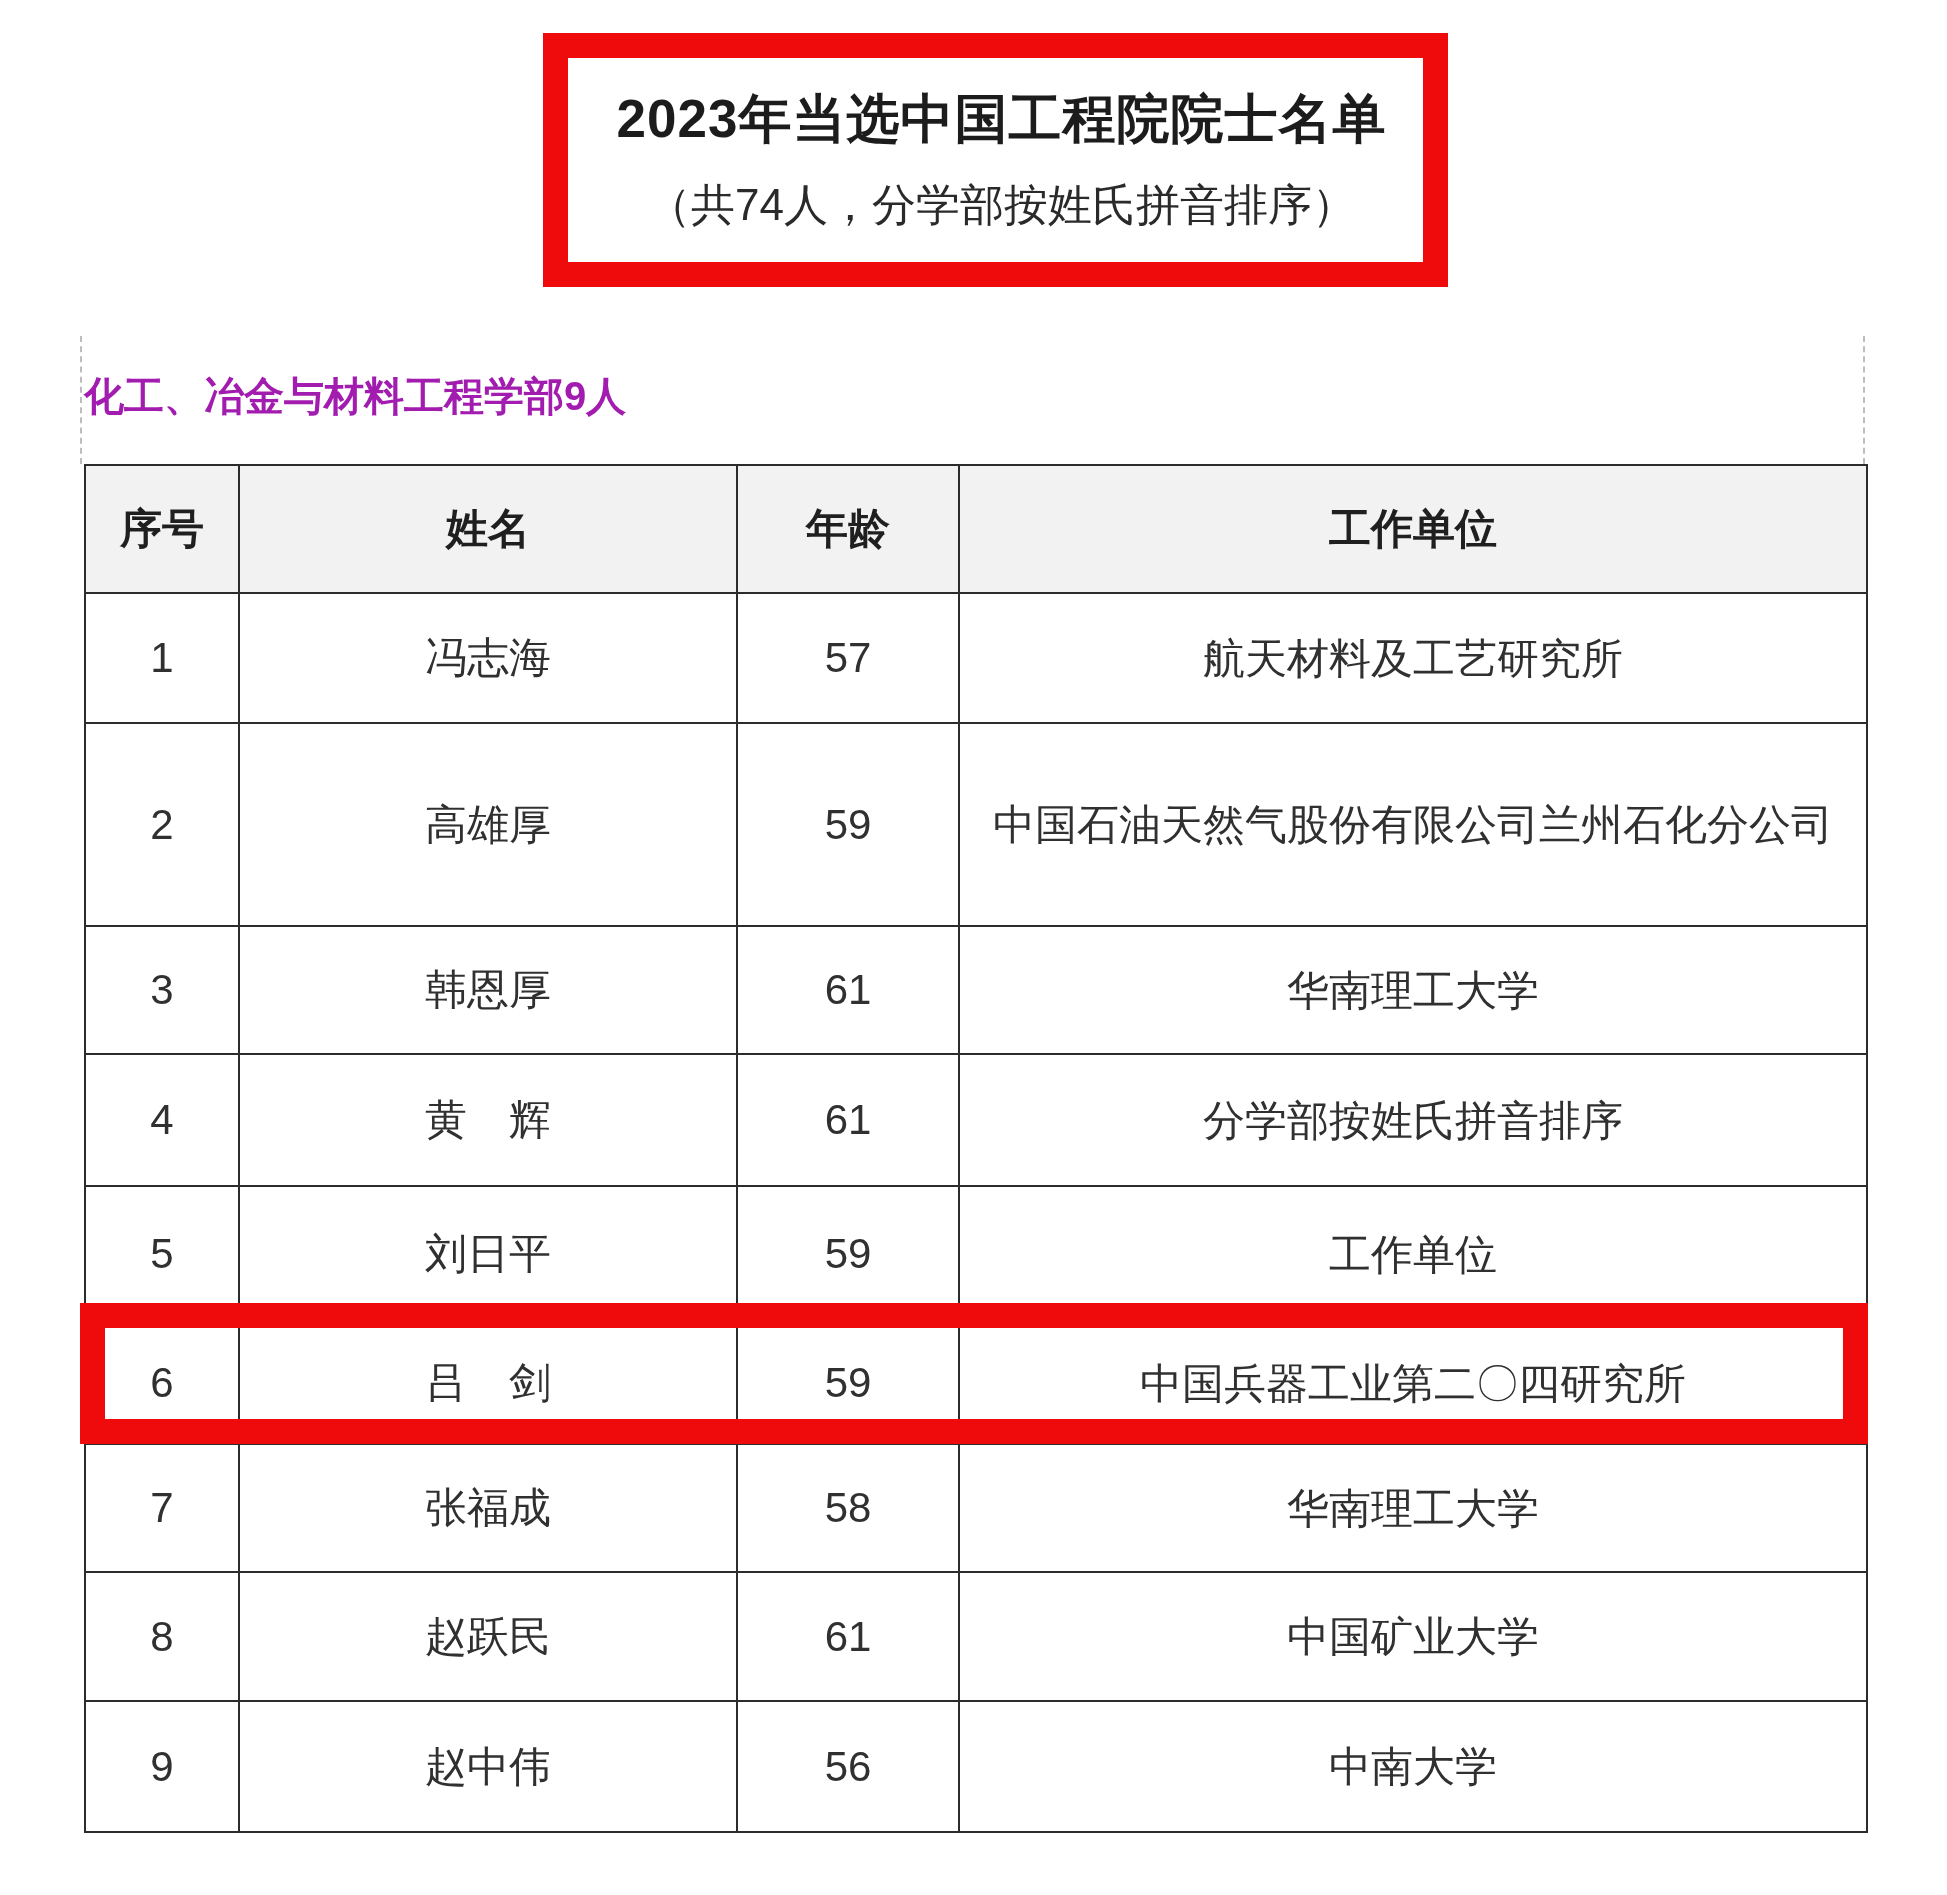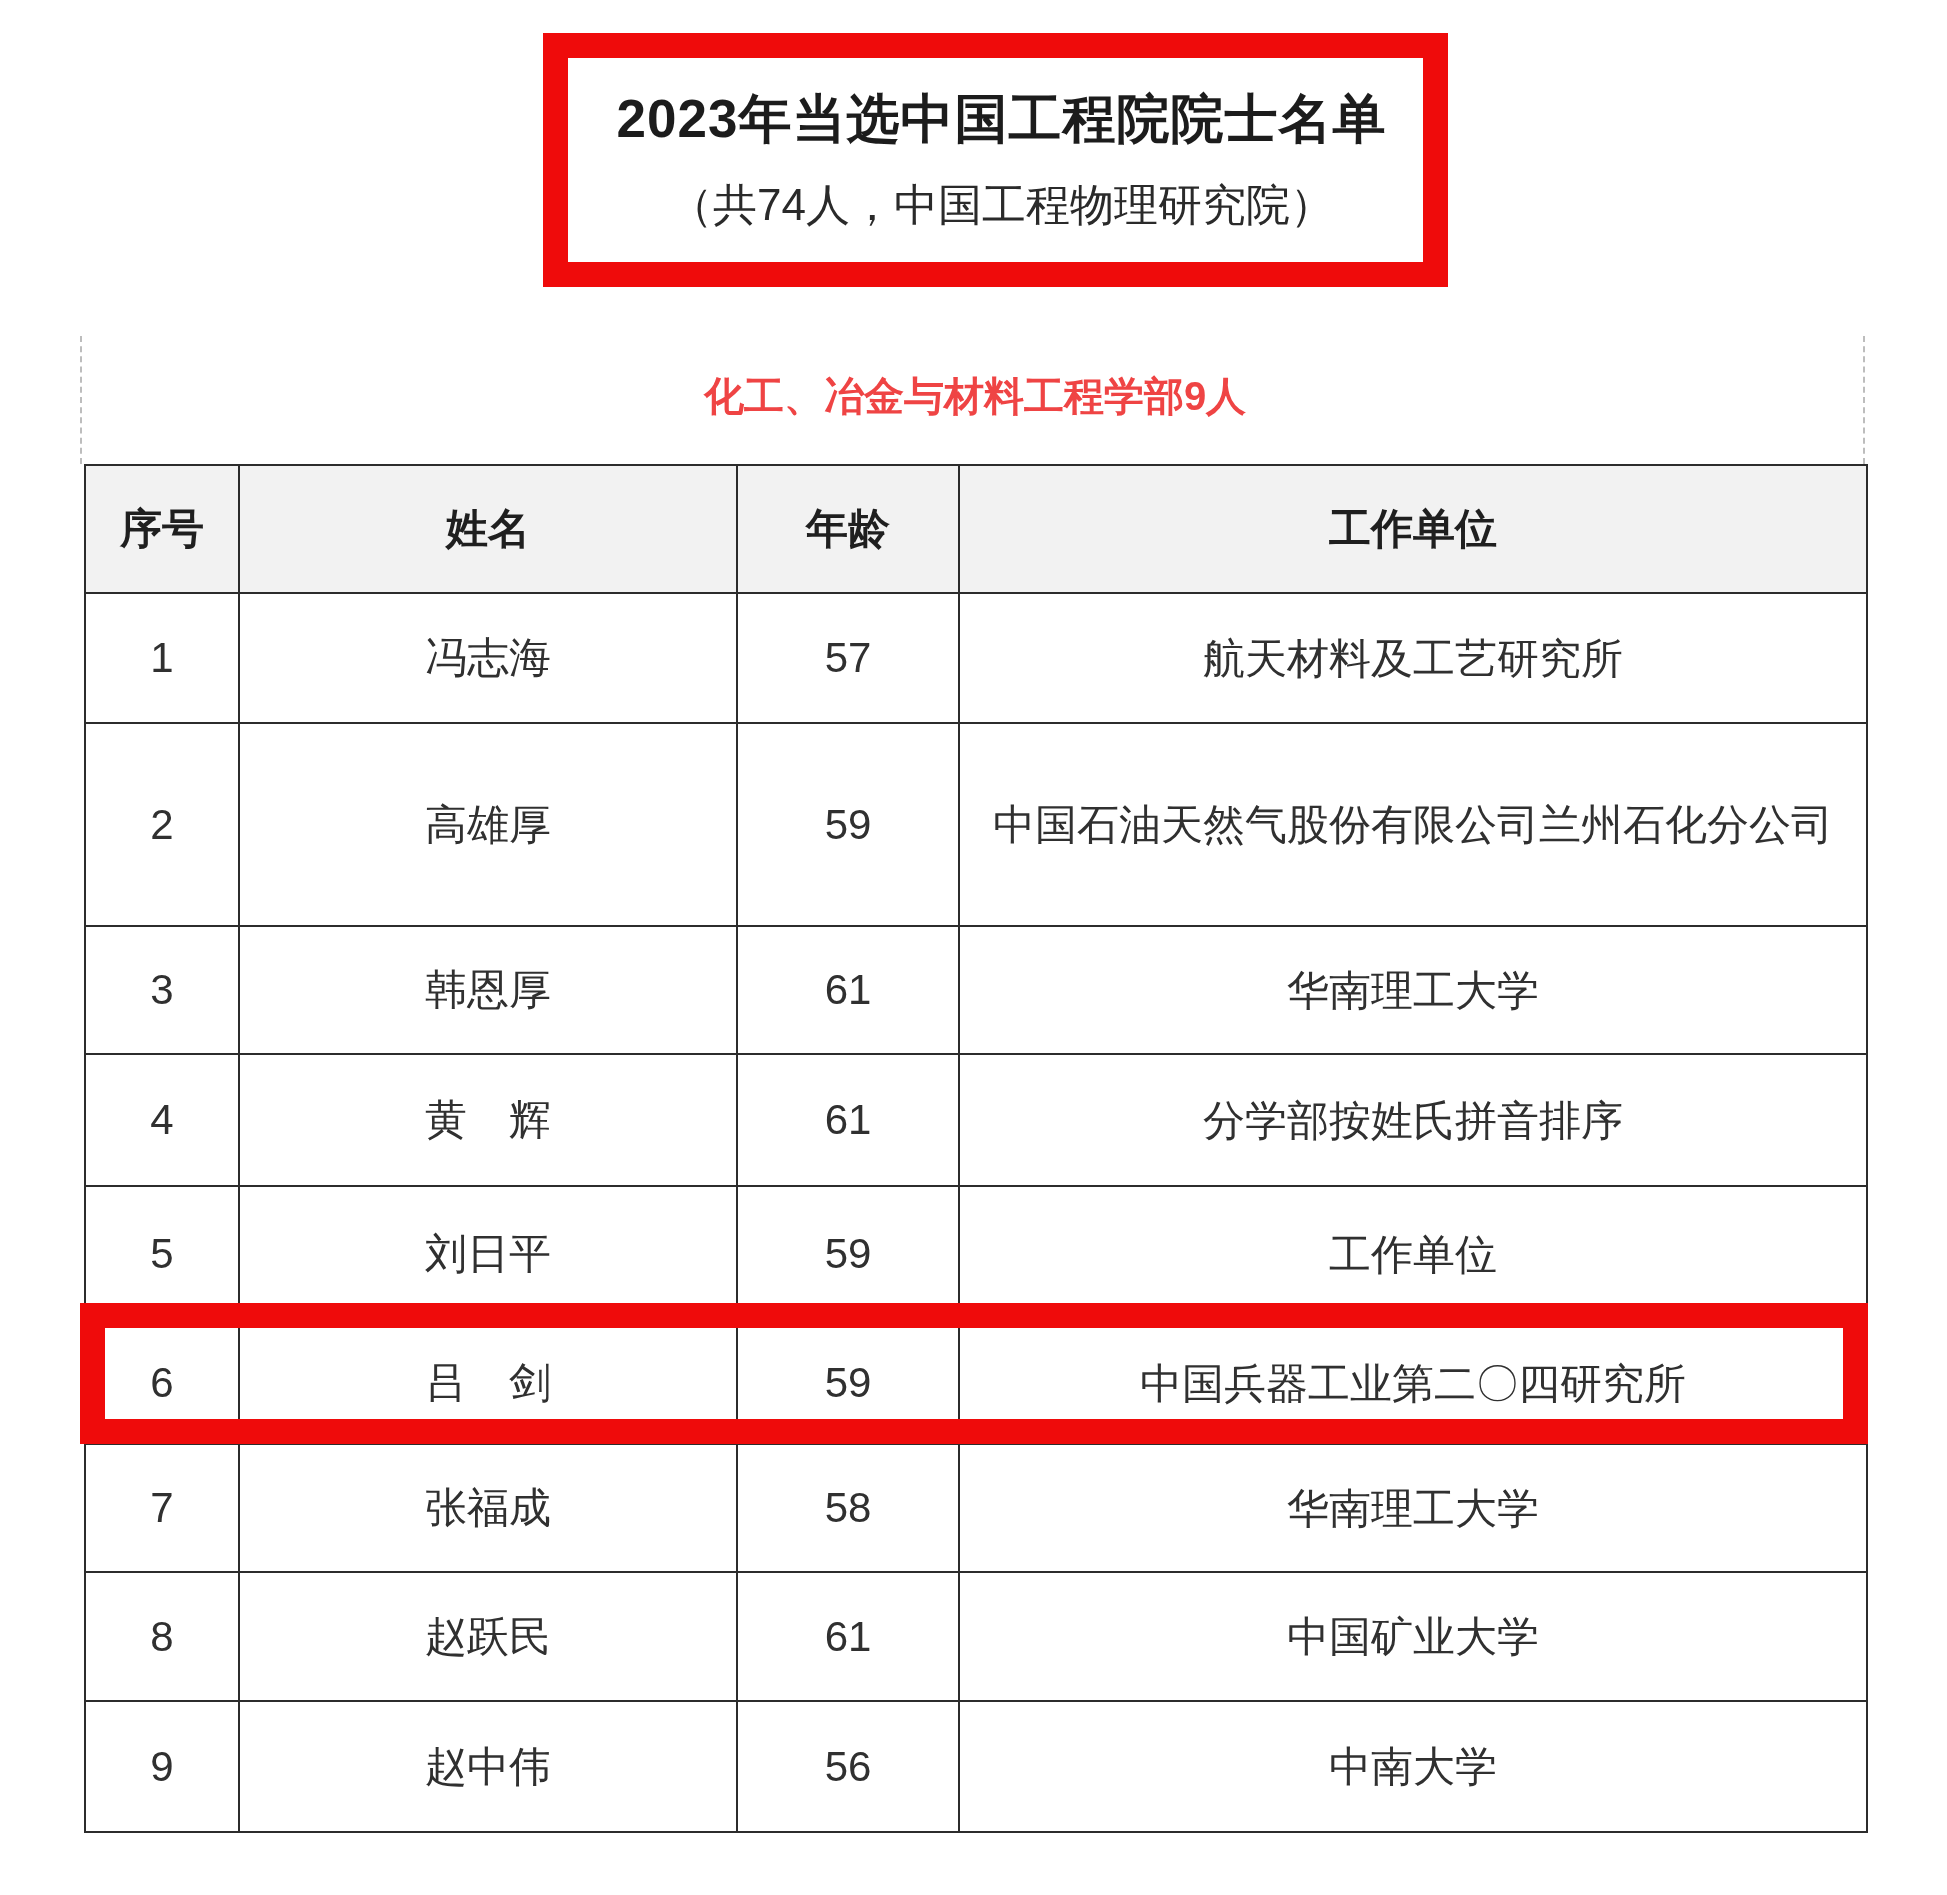--- a/index.html
+++ b/index.html
@@ -38,24 +38,24 @@
     font-weight:normal;
     color:#2a2a2a;
     white-space:nowrap;
     line-height:1.1;
   }
 
   .section-heading {
     position:absolute;
     left:84px; top:369px;
     width:1782px;
-    text-align:center;
+    text-align:left;
     font-size:40px;
     font-weight:bold;
-    color:#ef4444;
+    color:#a21caf;
   }
 
   
   .dash-mark {
     position:absolute;
     top:336px; height:128px;
     width:0;
     border-left:2.9px dashed #bdbdbd;
   }
   .dash-left  { left:80px; }
@@ -114,21 +114,21 @@
     pointer-events:none;
   }
 </style>
 </head>
 <body>
 
 <div class="page">
 
   <div class="title-box">
     <div class="doc-title">2023年当选中国工程院院士名单</div>
-    <div class="doc-subtitle">（共74人，中国工程物理研究院）</div>
+    <div class="doc-subtitle">（共74人，分学部按姓氏拼音排序）</div>
   </div>
 
   <div class="section-heading">化工、冶金与材料工程学部9人</div>
 
   <div class="dash-mark dash-left"></div>
   <div class="dash-mark dash-right"></div>
 
   <table class="roster">
     <colgroup>
       <col class="c-no">

